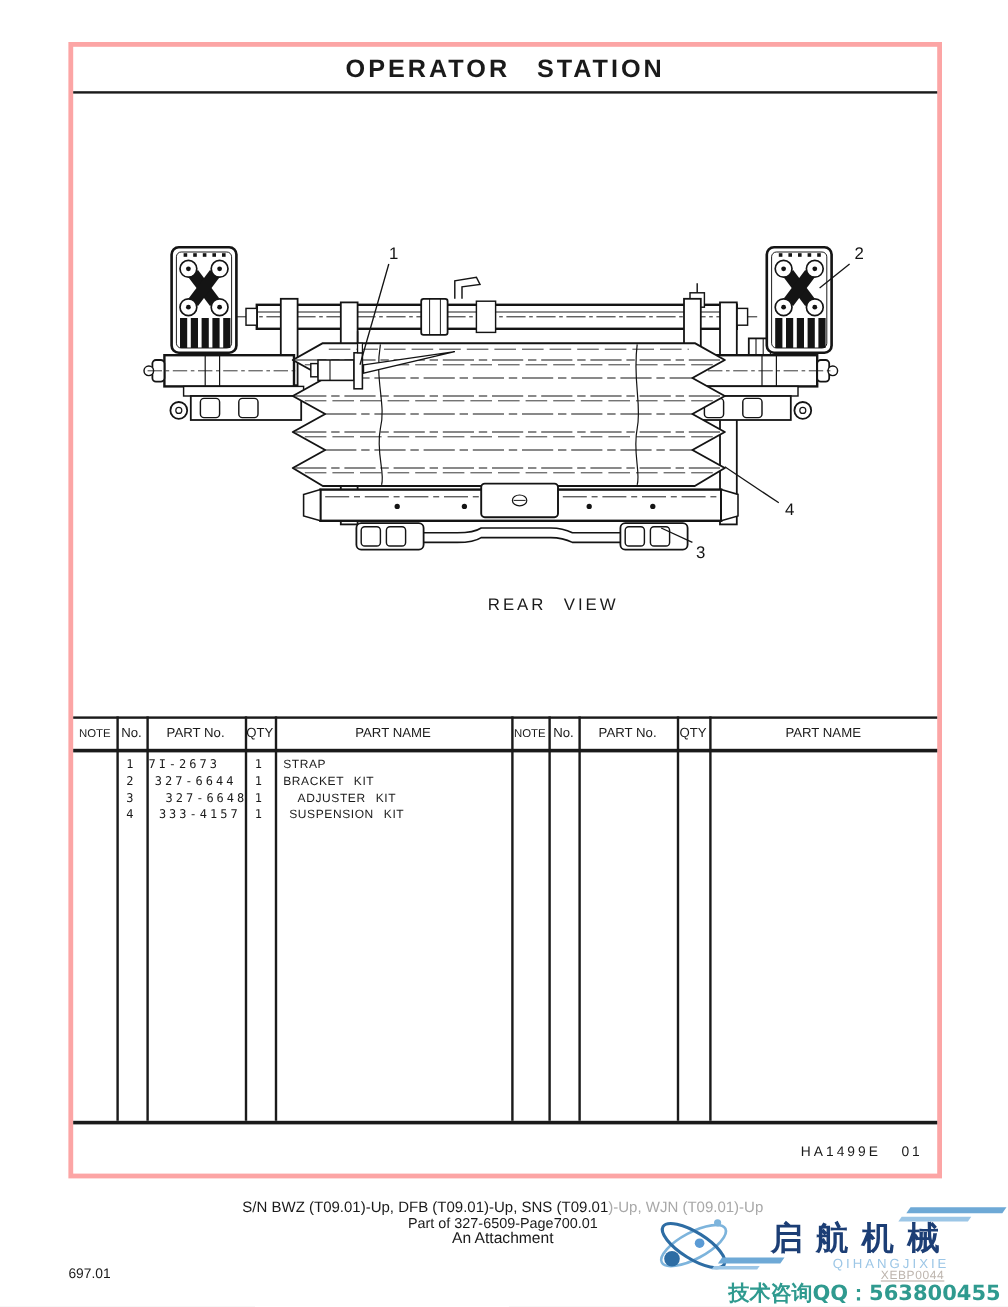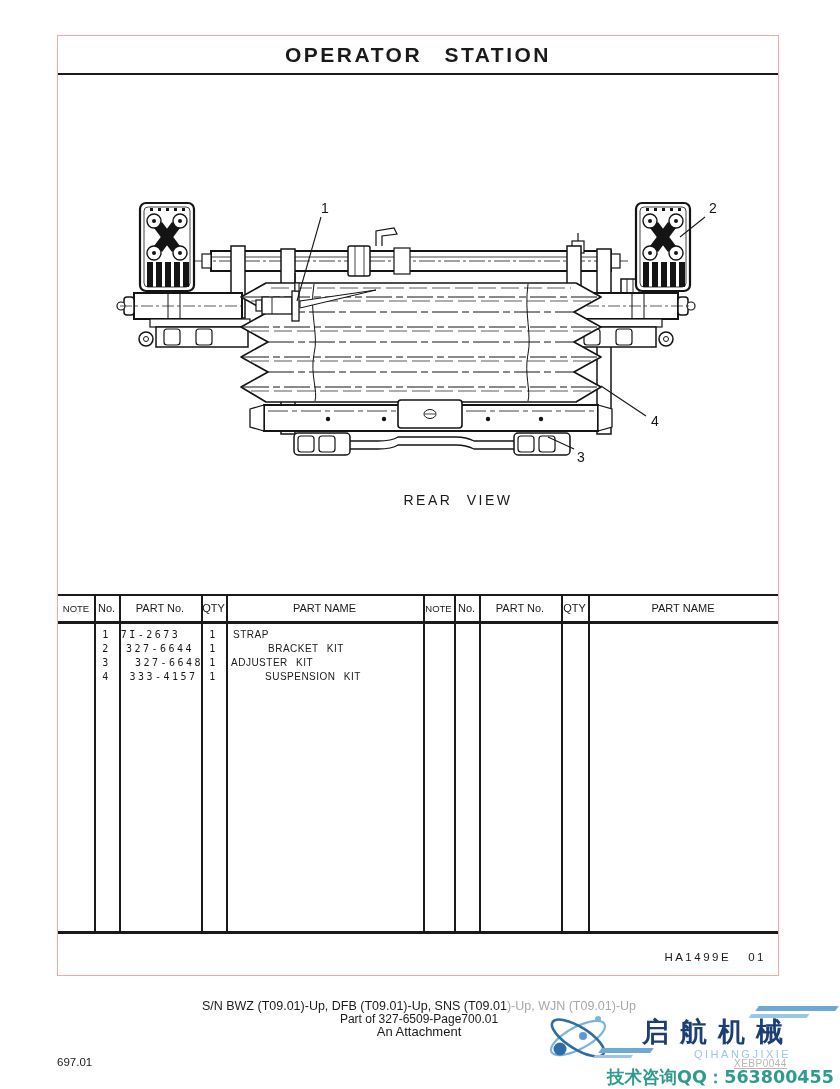--- a/index.html
+++ b/index.html
@@ -2,21 +2,21 @@
 <html><head>
 <meta charset="utf-8">
 <style>
   html,body{margin:0;padding:0;background:#e9e9e9;}
   .screen{position:relative;width:840px;height:1089px;background:#ffffff;overflow:hidden;
           font-family:"Liberation Sans",sans-serif;color:#1a1a1a;}
   .abs{position:absolute;}
   .pre{white-space:pre;}
 
   
-  .frame{left:57px;top:35px;width:720px;height:939px;border:1px solid #fca5a5;background:#fff;}
+  .frame{left:57px;top:35px;width:720px;height:939px;border:4px solid #fca5a5;background:#fff;}
   .title-bar{left:0;top:0;width:720px;height:37px;border-bottom:2.5px solid #1a1a1a;
              display:flex;align-items:center;justify-content:center;}
   .title-text{font-size:21px;font-weight:700;letter-spacing:2.5px;word-spacing:14px;}
 
   .rear-view{left:40px;top:456px;width:720px;text-align:center;font-size:14px;
              letter-spacing:2.5px;word-spacing:8px;}
 
   
   .hline{background:#1a1a1a;height:1.5px;}
   .vline{background:#1a1a1a;width:1.5px;}
@@ -267,33 +267,33 @@
       <div>
         <div class="abs cell center mono" style="left:36px;top:0;width:25px;">1</div>
         <div class="abs cell center mono" style="left:61px;top:0;width:63px;">7I-2673</div>
         <div class="abs cell center mono" style="left:143px;top:0;width:25px;">1</div>
         <div class="abs cell name" style="left:168px;top:0;width:197px;">STRAP</div>
       </div>
       <div>
         <div class="abs cell center mono" style="left:36px;top:14px;width:25px;">2</div>
         <div class="abs cell center mono" style="left:61px;top:14px;width:82px;">327-6644</div>
         <div class="abs cell center mono" style="left:143px;top:14px;width:25px;">1</div>
-        <div class="abs cell name" style="left:168px;top:14px;width:197px;margin-left:35px;">BRACKET KIT</div>
+        <div class="abs cell name" style="left:168px;top:14px;width:197px;">BRACKET KIT</div>
       </div>
       <div>
         <div class="abs cell center mono" style="left:36px;top:28px;width:25px;">3</div>
         <div class="abs cell center mono" style="left:61px;top:28px;width:100px;">327-6648</div>
         <div class="abs cell center mono" style="left:143px;top:28px;width:25px;">1</div>
-        <div class="abs cell name" style="left:166px;top:28px;width:197px;text-align:right;">ADJUSTER KIT</div>
+        <div class="abs cell name" style="left:180px;top:28px;width:197px;text-align:right;">ADJUSTER KIT</div>
       </div>
       <div>
         <div class="abs cell center mono" style="left:36px;top:42px;width:25px;">4</div>
         <div class="abs cell center mono" style="left:61px;top:42px;width:89px;">333-4157</div>
         <div class="abs cell center mono" style="left:143px;top:42px;width:25px;">1</div>
-        <div class="abs cell name" style="left:179px;top:42px;width:197px;padding-left:28px;">SUSPENSION KIT</div>
+        <div class="abs cell name" style="left:152px;top:42px;width:197px;padding-left:28px;">SUSPENSION KIT</div>
       </div>
     </div>
 
     <div class="abs doc-code">
       <span>HA1499E</span><span class="pre">   </span><span>01</span>
     </div>
   </div>
 
   <div class="abs fline f2">
     <span class="pre">S/N BWZ (T09.01)-Up, DFB (T09.01)-Up, SNS (T09.01</span><span class="gray pre">)-Up, WJN (T09.01)-Up</span>

